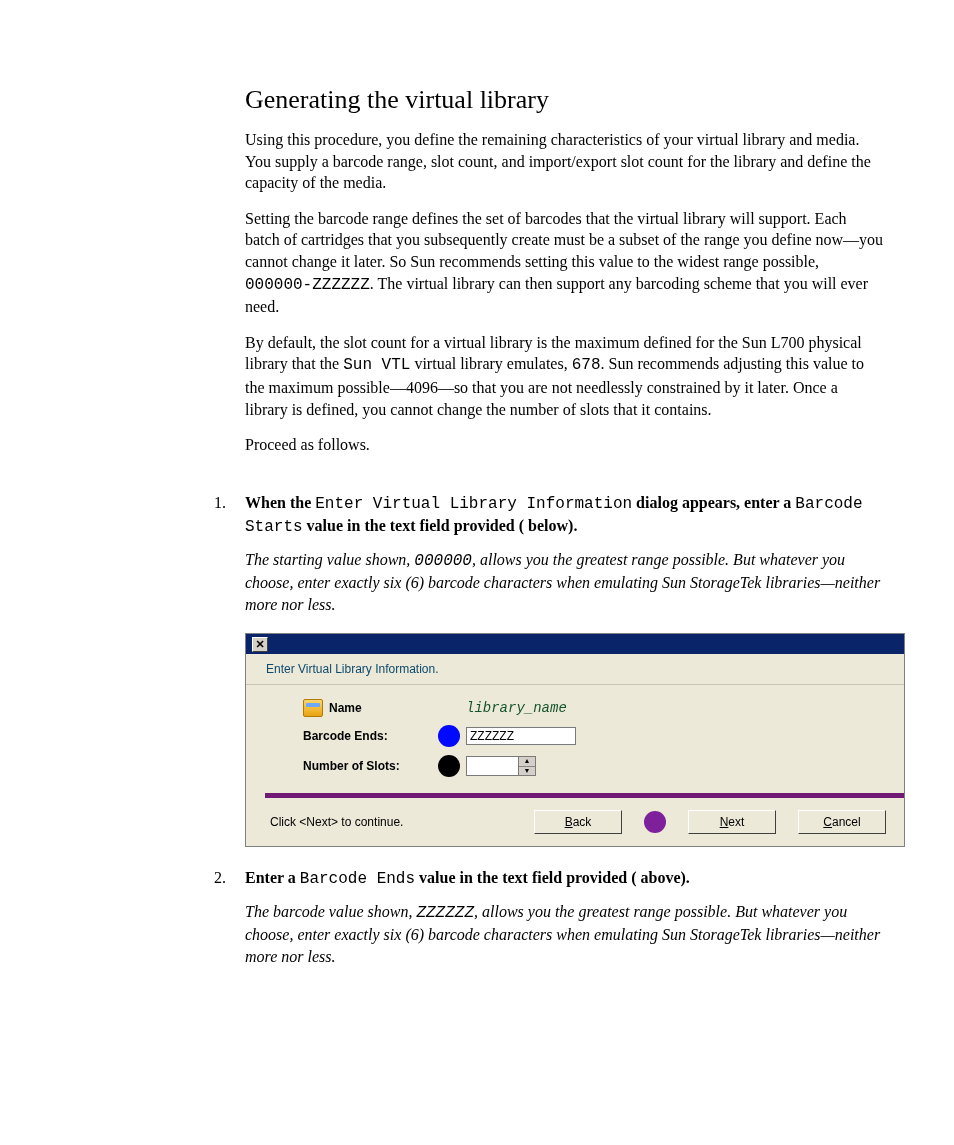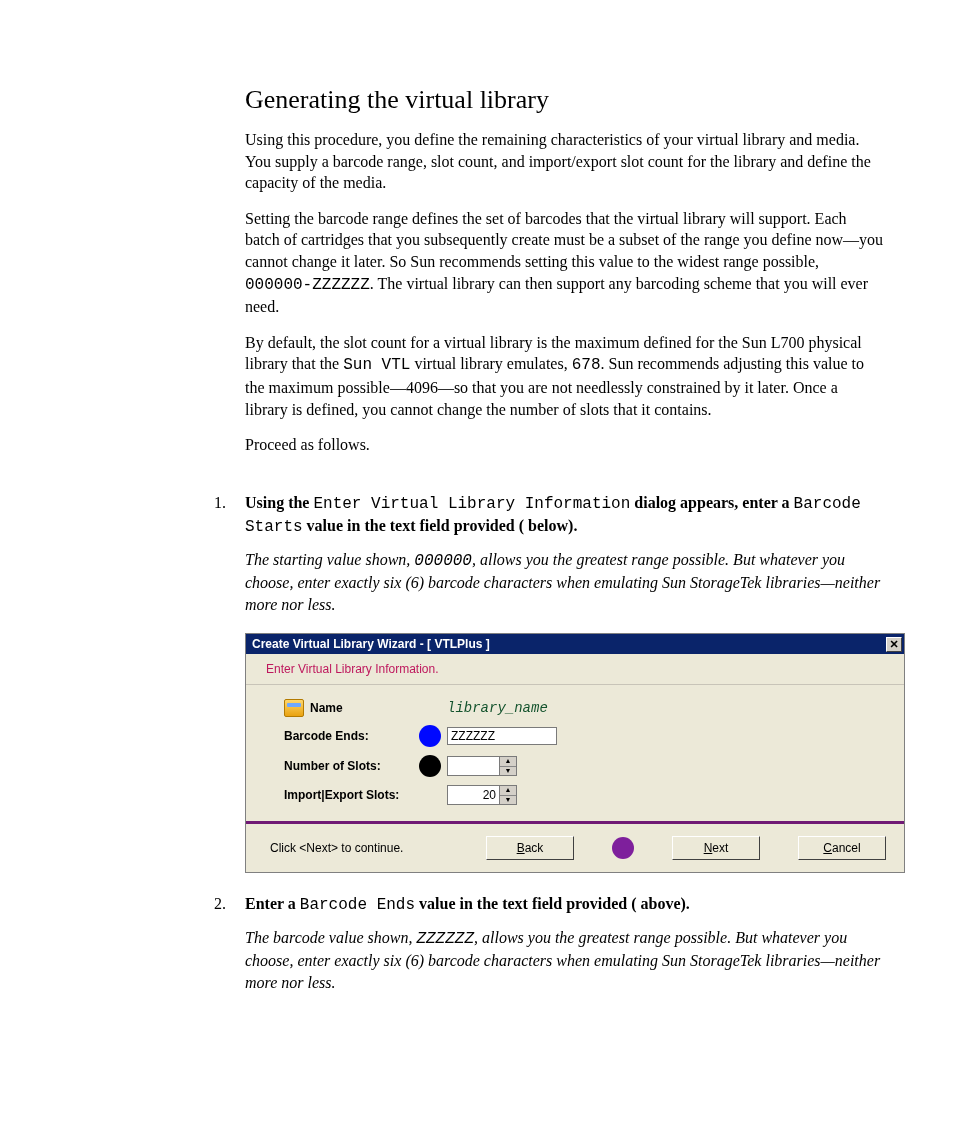--- a/index.html
+++ b/index.html
@@ -71,25 +71,26 @@
     border: 1px solid #fff;
     border-right-color:#404040; border-bottom-color:#404040;
     color:#000; font-family: Arial, sans-serif;
     font-size:11px; font-weight:bold; line-height:12px;
     text-align:center; box-sizing:border-box;
   }
   .subhead {
     padding: 8px 20px;
     border-bottom: 1px solid #c8c4b8;
     font-size: 12px;
-    color:#be185d;
+    color:#0c4a6e;
   }
   .form-area {
     padding: 10px 0 12px 8px;
-    border-bottom: 3px solid #701a75;
+    border-bottom: 5px solid #701a75;
+    margin-left: 19px;
   }
   .row {
     display: flex;
     align-items: center;
     padding: 4px 0 4px 30px;
     position: relative;
   }
   .row .lbl {
     width: 135px;
     font-weight: bold;
@@ -145,21 +146,21 @@
     flex:1; background:#d4d0c8; font-size:7px; line-height:8px;
     text-align:center; color:#000;
   }
   .spin-btns div:first-child{ border-bottom:1px solid #888; }
 
   .footer {
     display:flex; align-items:center;
     padding: 12px 18px;
   }
   .footer .hint{ flex:1; font-size:12px; padding-left:6px;}
-  .footer .btns{ display:flex; gap:38px; align-items:center; }
+  .footer .btns{ display:flex; gap:22px; align-items:center; }
   .footer .marker{ width:22px;height:22px;border-radius:50%; }
   .win-btn{
     width:88px; height:24px;
     background:#ece9d8;
     border:1px solid #404040;
     border-top-color:#fff; border-left-color:#fff;
     font-family:Tahoma,Arial,sans-serif; font-size:12px;
     box-sizing:border-box;
   }
   .win-btn .ul{ text-decoration: underline; }
@@ -178,30 +179,29 @@
 
   <p class="body-text">
     <span>By default, the slot count for a virtual library is the maximum defined for the Sun L700 physical library that the </span><span class="mono">Sun VTL</span><span> virtual library emulates, </span><span class="mono">678</span><span>. Sun recommends adjusting this value to the maximum possible—4096—so that you are not needlessly constrained by it later. Once a library is defined, you cannot change the number of slots that it contains.</span>
   </p>
 
   <p class="body-text">Proceed as follows.</p>
 
   <ol class="steps">
     <li>
       <div class="step-head">
-        <span>Using the </span><span class="mono">Enter Virtual Library Information</span><span> dialog appears, enter a </span><span class="mono">Barcode Starts</span><span> value in the text field provided (   below).</span>
+        <span>When the </span><span class="mono">Enter Virtual Library Information</span><span> dialog appears, enter a </span><span class="mono">Barcode Starts</span><span> value in the text field provided (   below).</span>
       </div>
       <p class="step-body">
         <span>The starting value shown, </span><span class="mono">000000</span><span>, allows you the greatest range possible. But whatever you choose, enter exactly six (6) barcode characters when emulating Sun StorageTek libraries—neither more nor less.</span>
       </p>
 
       <div class="dialog-wrap">
         <div class="dialog">
           <div class="titlebar">
-            <span class="title-text">Create Virtual Library Wizard - [ VTLPlus ]</span>
             <div class="close-btn">✕</div>
           </div>
           <div class="subhead">Enter Virtual Library Information.</div>
 
           <div class="form-area">
             <div class="row">
               <span class="lbl name">
                 <span class="drive-icon"></span>
                 <span>Name</span>
               </span>
@@ -221,31 +221,20 @@
               <span class="marker m-black"></span>
               <div class="spinner">
                 <input value="" style="">
                 <div class="spin-btns">
                   <div>▲</div>
                   <div>▼</div>
                 </div>
               </div>
             </div>
 
-            <div class="row">
-              <span class="lbl">Import|Export Slots:</span>
-              <span style="width:28px;"></span>
-              <div class="spinner">
-                <input value="20" style="">
-                <div class="spin-btns">
-                  <div>▲</div>
-                  <div>▼</div>
-                </div>
-              </div>
-            </div>
           </div>
 
           <div class="footer">
             <span class="hint">Click &lt;Next&gt; to continue.</span>
             <div class="btns">
               <button class="win-btn"><span class="ul">B</span><span>ack</span></button>
               <span class="marker m-purple"></span>
               <button class="win-btn"><span class="ul">N</span><span>ext</span></button>
               <button class="win-btn"><span class="ul">C</span><span>ancel</span></button>
             </div>

